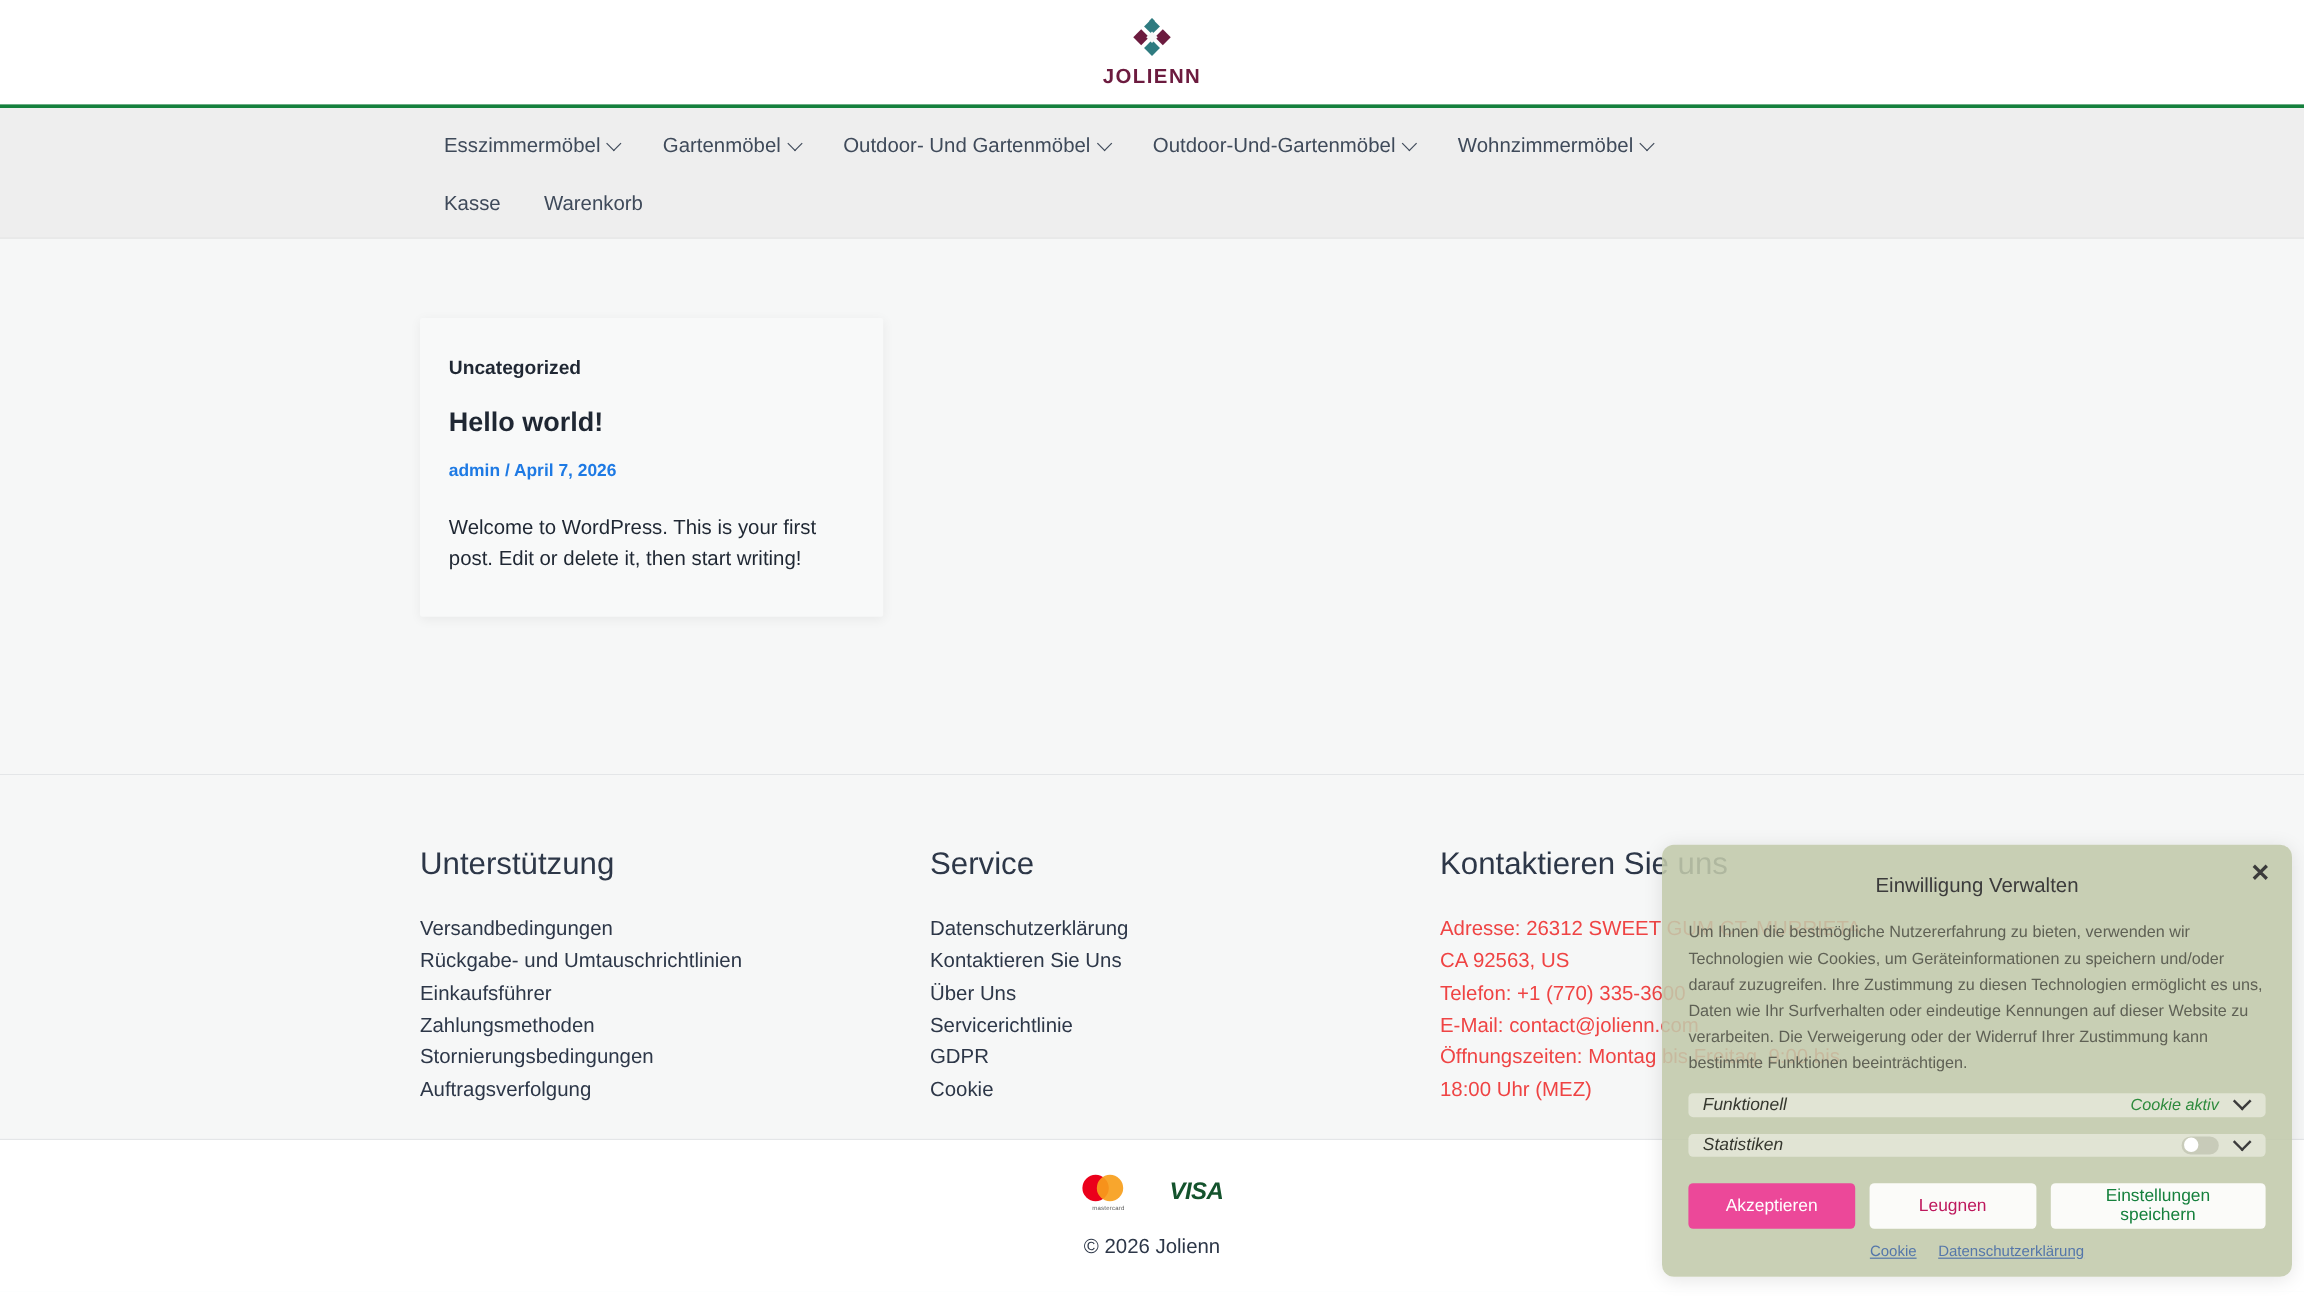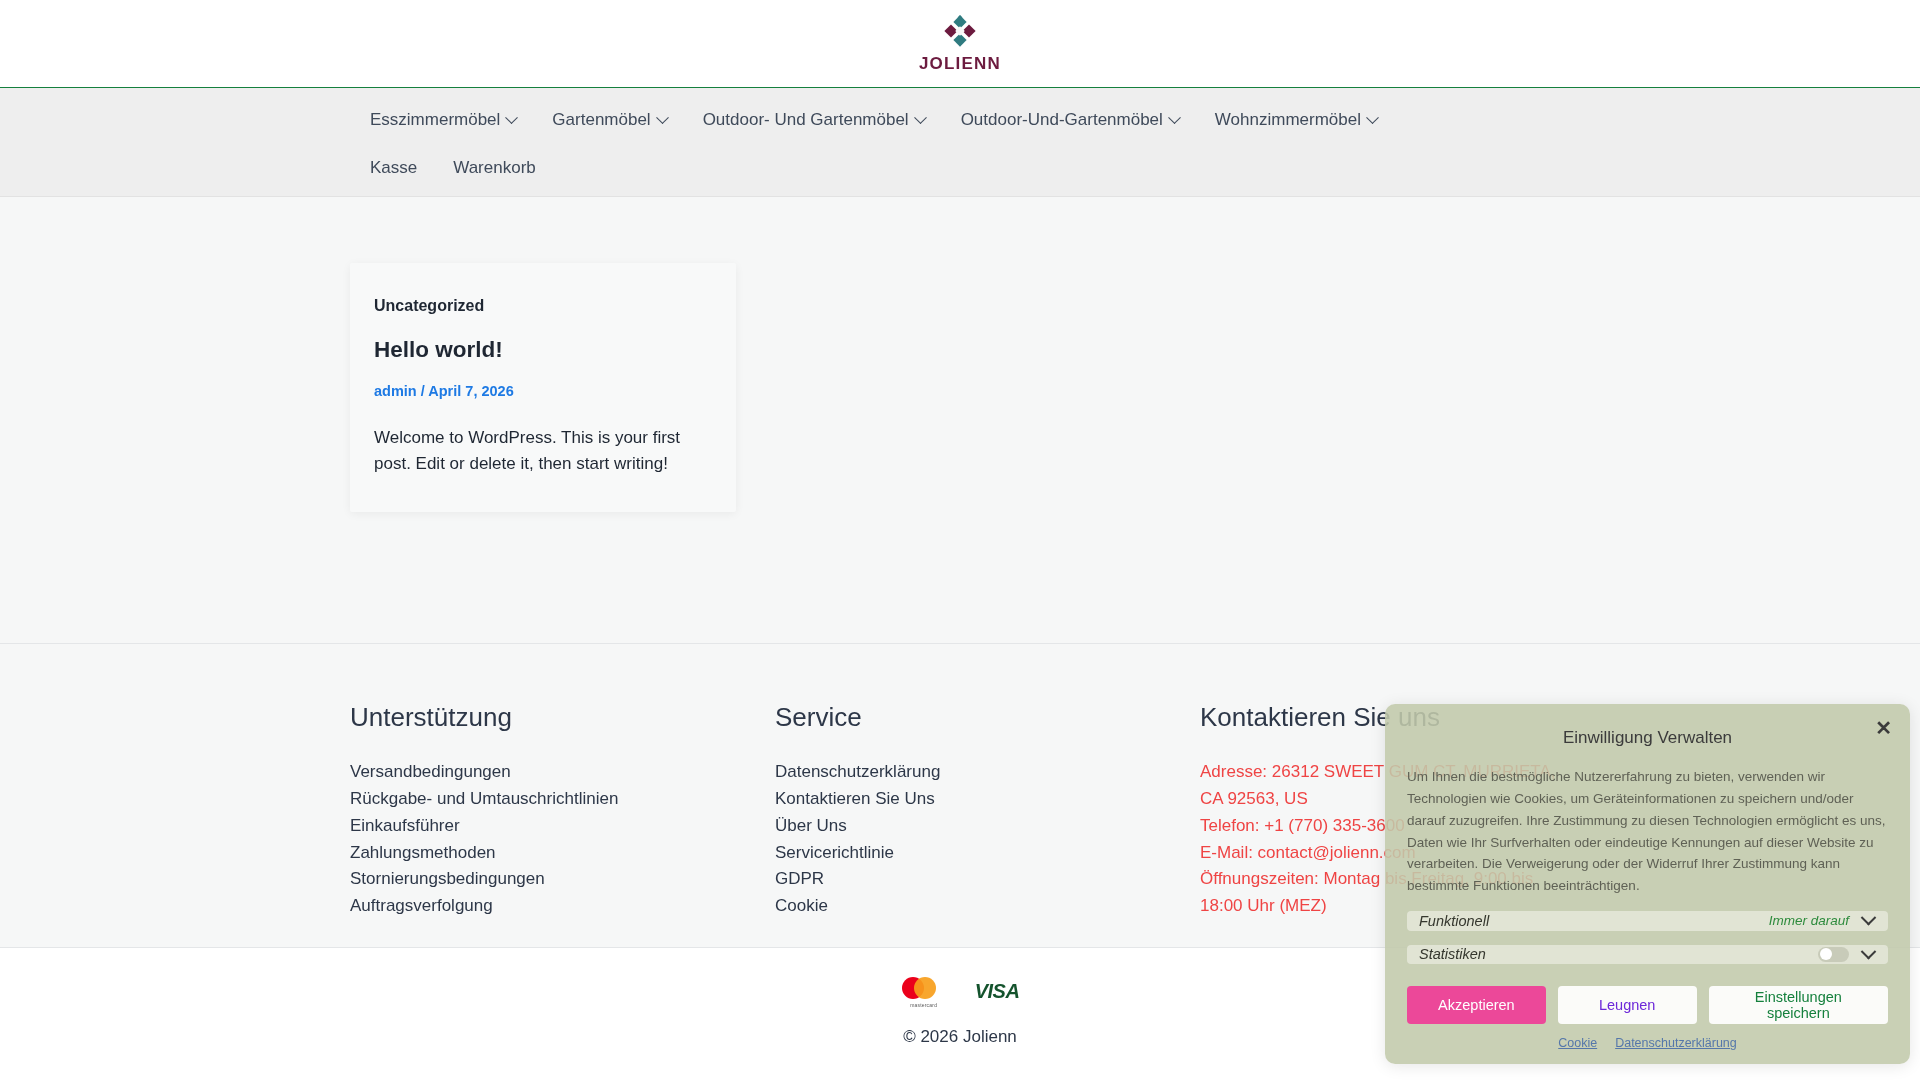--- a/index.html
+++ b/index.html
@@ -21,21 +21,21 @@
   .logo-mark { width: 34px; height: 34px; display:block; }
   .logo-word {
     font-size: 17px; font-weight: 700; letter-spacing: 1.2px;
     color: #6c1b3f;
     font-family: "Liberation Sans", sans-serif;
   }
 
   
   .nav-bar {
     background: #eeeeee;
-    border-top: 1px solid #15803d;
+    border-top: 3px solid #15803d;
     border-bottom: 1px solid #e2e2e2;
     padding: 0;
   }
   .nav-inner {
     width: 1220px; margin: 0 auto;
     display: flex; flex-wrap: wrap; align-items: center;
     padding: 10px 0 12px 0;
   }
   .nav-item {
     display: flex; align-items: center; gap: 7px;
@@ -172,21 +172,21 @@
     display: flex; gap: 12px; margin-top: 8px; justify-content: center;
   }
   .btn {
     height: 38px; border-radius: 4px; border: none;
     font-size: 14.5px; cursor: pointer;
     font-family: "Liberation Sans", sans-serif;
     display:flex; align-items:center; justify-content:center;
     padding: 0 18px;
   }
   .btn-accept { background: #ec4899; color: #ffffff; width: 145px; }
-  .btn-deny   { background: #fbfbf9; color: #6d28d9; width: 145px; }
+  .btn-deny   { background: #fbfbf9; color: #be185d; width: 145px; }
   .btn-save   { background: #fbfbf9; color: #15803d; width: 188px; }
   .cookie-links {
     display:flex; justify-content:center; gap: 18px; margin-top: 12px;
   }
   .cookie-links span {
     font-size: 12.5px; color: #5577aa; text-decoration: underline; cursor: pointer;
   }
 
   
   .mc { position: relative; width: 46px; height: 32px; }
@@ -315,21 +315,21 @@
   </footer>
 
   <section class="cookie-modal">
     <div class="cookie-close">✕</div>
     <div class="cookie-title">Einwilligung Verwalten</div>
     <p class="cookie-body">Um Ihnen die bestmögliche Nutzererfahrung zu bieten, verwenden wir Technologien wie Cookies, um Geräteinformationen zu speichern und/oder darauf zuzugreifen. Ihre Zustimmung zu diesen Technologien ermöglicht es uns, Daten wie Ihr Surfverhalten oder eindeutige Kennungen auf dieser Website zu verarbeiten. Die Verweigerung oder der Widerruf Ihrer Zustimmung kann bestimmte Funktionen beeinträchtigen.</p>
 
     <div class="pref-row">
       <span class="pref-label">Funktionell</span>
       <span class="pref-right">
-        <span class="always-active">Immer darauf</span>
+        <span class="always-active">Cookie aktiv</span>
         <i class="chev-dn"></i>
       </span>
     </div>
 
     <div class="pref-row">
       <span class="pref-label">Statistiken</span>
       <span class="pref-right">
         <span class="toggle">
             <span class="knob"></span>
           </span>

